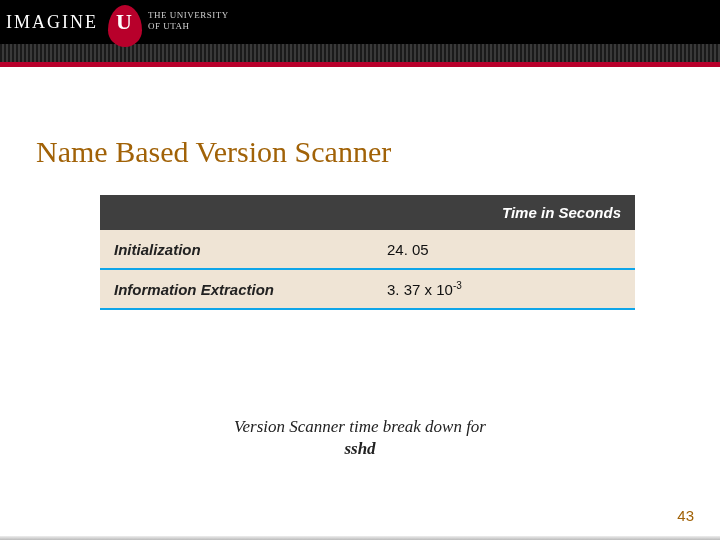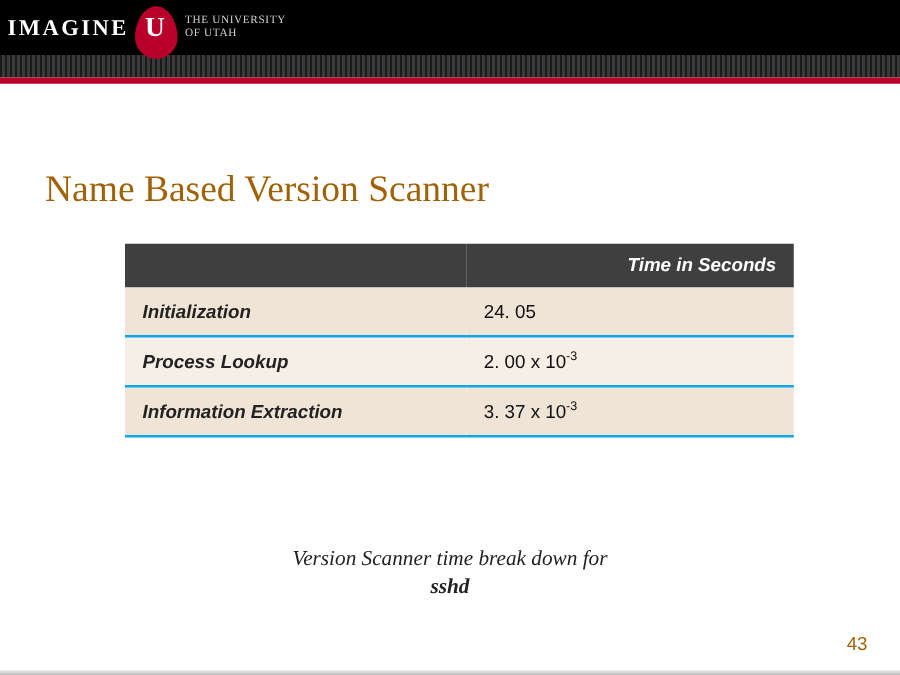--- a/index.html
+++ b/index.html
@@ -1,35 +1,35 @@
 <!DOCTYPE html>
 <html><head>
 <meta charset="utf-8">
 <style>
   html,body{margin:0;padding:0;width:720px;height:540px;background:#fff;font-family:Arial,Helvetica,sans-serif;overflow:hidden}
   .slide{position:relative;width:720px;height:540px}
   .topbar{position:absolute;top:0;left:0;width:720px;height:44px;background:#000}
   .topbar-grad{position:absolute;top:44px;left:0;width:720px;height:18px;background:repeating-linear-gradient(90deg,#1a1a1a 0 2px,#3a3a3a 2px 4px)}
   .red-rule{position:absolute;top:62px;left:0;width:720px;height:5px;background:#b8002b}
-  .tag-imagine{position:absolute;top:12px;left:6px;font-family:Georgia,'Times New Roman',serif;font-size:18px;letter-spacing:2px;color:#fff;font-weight:700}
+  .tag-imagine{position:absolute;top:12px;left:6px;font-family:Georgia,'Times New Roman',serif;font-size:18px;letter-spacing:2px;color:#fff;font-weight:400}
   .u-logo{position:absolute;top:5px;left:108px;width:34px;height:42px;background:#b8002b;border-radius:50% 50% 50% 50% / 60% 60% 40% 40%;transform:rotate(0deg)}
   .u-logo::after{content:"U";position:absolute;top:4px;left:8px;color:#fff;font-family:Georgia,serif;font-weight:bold;font-size:22px}
   .univ-txt{position:absolute;top:10px;left:148px;color:#d0d0d0;font-size:9px;line-height:11px;font-family:Georgia,serif;letter-spacing:0.5px}
   .school{position:absolute;top:88px;right:28px;font-size:12px;font-weight:bold;color:#222;letter-spacing:0.5px}
   .title{position:absolute;top:135px;left:36px;font-family:Liberation Serif, serif;font-size:30px;color:#a16207}
   .tbl{position:absolute;top:195px;left:100px;width:535px;border-collapse:collapse;font-size:15px}
   .tbl th{background:#3f3f3f;color:#fff;font-weight:bold;text-align:right;padding:9px 14px;font-style:italic}
   .tbl th.first{background:#3f3f3f}
   .tbl td{padding:10px 14px;border-bottom:2px solid #0ea5e9}
   .tbl td.lab{font-style:italic;font-weight:bold;color:#222;width:245px}
   .tbl td.val{color:#111}
   .tbl tr.r0 td{background:#efe4d5}
   .tbl tr.r1 td{background:#f5efe5}
   sup{font-size:10px;vertical-align:super}
-  .caption{position:absolute;top:436px;left:0;width:720px;text-align:center;font-family:'Times New Roman',Georgia,serif;font-style:italic;font-size:17px;color:#222;line-height:22px}
+  .caption{position:absolute;top:416px;left:0;width:720px;text-align:center;font-family:'Times New Roman',Georgia,serif;font-style:italic;font-size:17px;color:#222;line-height:22px}
   .caption b{font-weight:bold}
   .pagenum{position:absolute;bottom:16px;right:26px;font-size:15px;font-family:Liberation Sans, sans-serif;color:#a16207}
   .foot-grad{position:absolute;bottom:0;left:0;width:720px;height:4px;background:linear-gradient(180deg,#eee,#bbb)}
 </style>
 </head>
 <body>
 
 <div class="slide">
 
   <div class="topbar"></div>
@@ -49,24 +49,20 @@
   <table class="tbl">
     <tbody>
         <tr>
       <th class="first"></th>
       <th>Time in Seconds</th>
     </tr>
     <tr class="r0">
       <td class="lab">Initialization</td>
       <td class="val"><span>24. 05</span><sup></sup></td>
     </tr>
-    <tr class="r1">
-      <td class="lab">Process Lookup</td>
-      <td class="val"><span>2. 00 x 10</span><sup>-3</sup></td>
-    </tr>
     <tr class="r0">
       <td class="lab">Information Extraction</td>
       <td class="val"><span>3. 37 x 10</span><sup>-3</sup></td>
     </tr>
   </tbody>
     </table>
 
   <div class="caption">
     <span>Version Scanner time break down for</span><br>
     <b>sshd</b>

